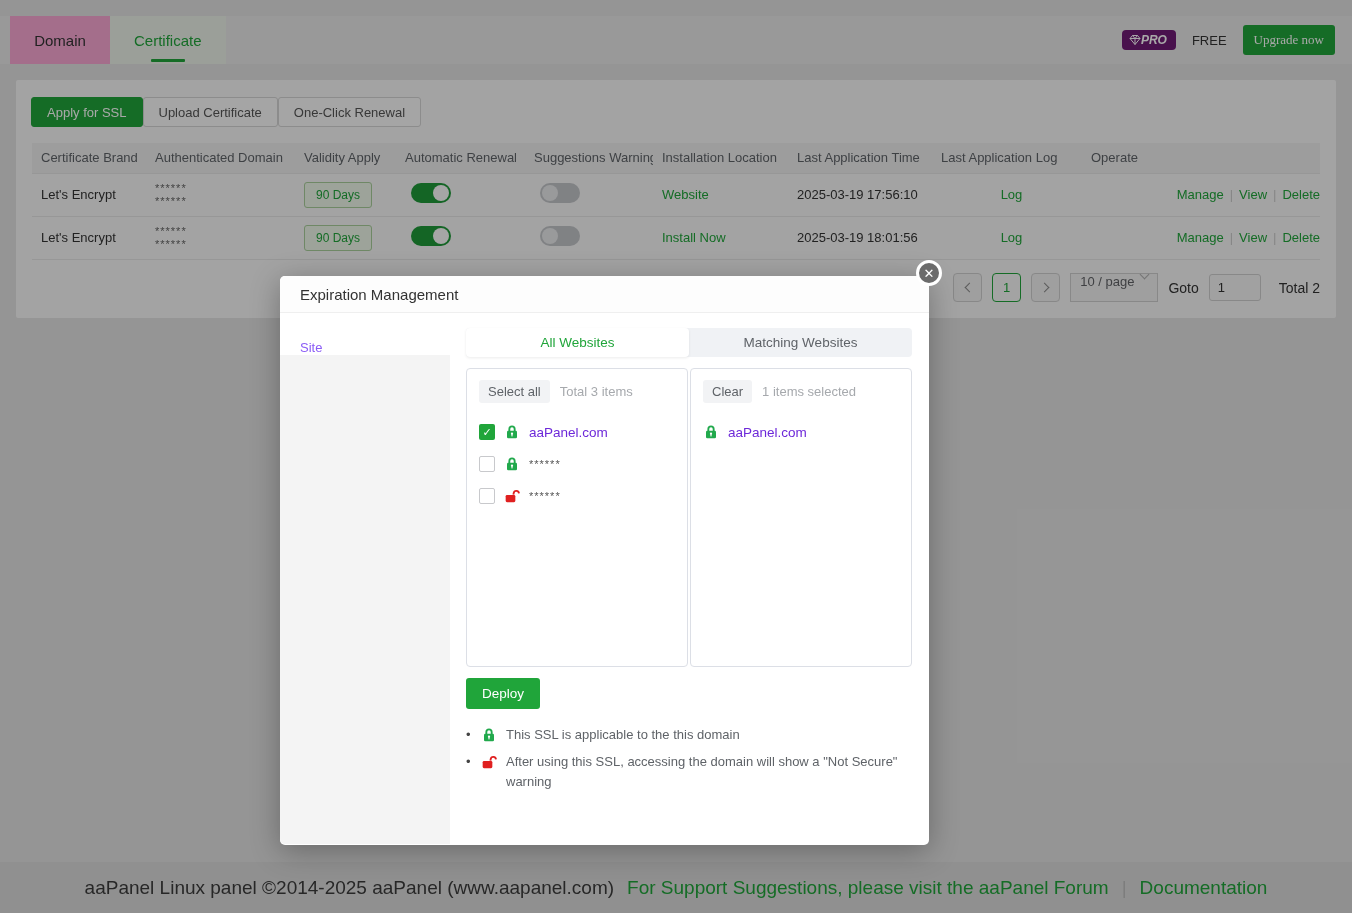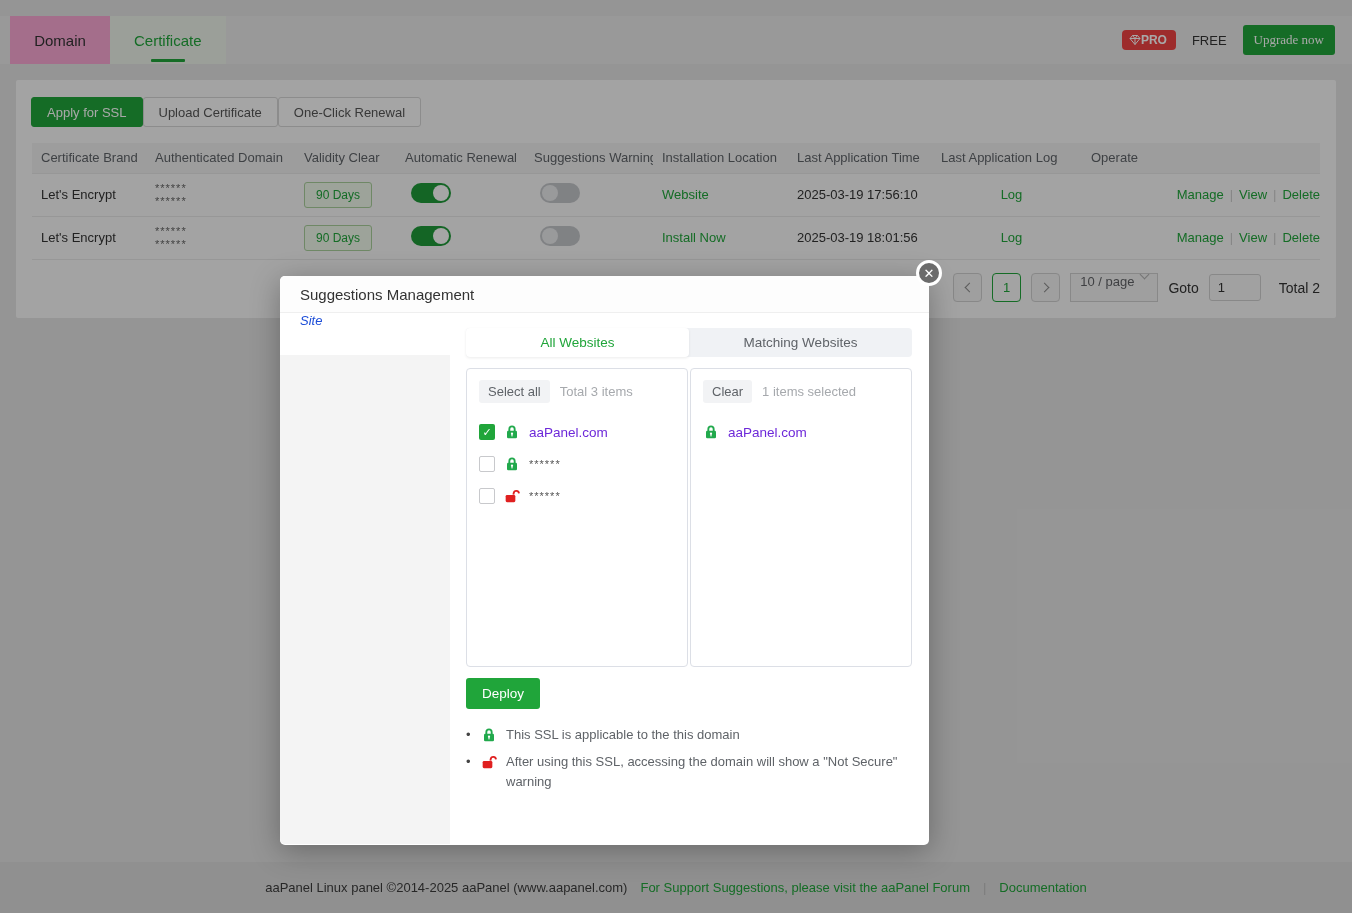--- a/index.html
+++ b/index.html
@@ -22,22 +22,22 @@
     font-size:15px; color:#333; cursor:pointer; position:relative; margin-left:0;
   }
   .top-tab.first { margin-left:10px; background:#f9a8d4; }
   .top-tab.active { background:#ebf1e9; color:#20a53a; }
   .top-tab.active .tab-underline {
     position:absolute; bottom:2px; left:50%; transform:translateX(-50%);
     width:34px; height:3px; background:#20a53a; border-radius:1px;
   }
   .topbar-right { margin-left:auto; display:flex; align-items:center; padding-right:17px; }
   .pro-badge {
-    background:#ef4444; color:#fff; border-radius:4px; padding:3px 9px 3px 7px;
-    font-size:12px; display:flex; align-items:center; font-weight:bold;
+    background:#701a75; color:#fff; border-radius:4px; padding:3px 9px 3px 7px;
+    font-size:12px; display:flex; align-items:center; font-weight:bold;font-style:italic;
   }
   .pro-badge svg { display:block; }
   .free-label { font-size:13px; color:#333; margin:0 16px; }
   .upgrade-btn {
     background:#20a53a; color:#fff; border:none; border-radius:3px;
     padding:7px 11px; font-size:13px; cursor:pointer; font-family:Liberation Serif, serif;
   }
 
   
   .card {
@@ -107,21 +107,21 @@
   .goto-label { color:#333; font-size:14px; }
   .goto-input {
     width:52px; height:27px; border:1px solid #cfcfcf; border-radius:3px; background:#f5f5f5;
     font-size:13px; color:#333; padding:0 8px; font-family:inherit;
   }
   .total-label { color:#333; font-size:14px; margin-left:8px; }
 
   
   .footer {
     position:absolute; left:0; right:0; bottom:0; height:51px; background:#dbdbdb;
-    display:flex; align-items:center; justify-content:center; gap:13px; font-size:13px;
+    display:flex; align-items:center; justify-content:center; gap:13px; font-size:19px;
   }
   .footer .copyright { color:#3c3c3c; }
   .footer .sep { color:#bdbdbd; }
 
   
   .overlay { position:absolute; inset:0; background:rgba(0,0,0,0.34); z-index:5; }
   .modal {
     position:absolute; left:280px; top:276px; width:649px; height:569px; z-index:6;
     background:#fff; border-radius:5px; box-shadow:0 6px 30px rgba(0,0,0,0.3);
   }
@@ -130,22 +130,22 @@
     background:#6b6b6b; border:3px solid #fff; color:#fff; display:flex; align-items:center;
     justify-content:center; font-size:13px; cursor:pointer; line-height:1; z-index:7;
   }
   .modal-header {
     height:37px; border-bottom:1px solid #efefef; display:flex; align-items:center;
     padding-left:20px; font-size:15px; color:#333; background:#fdfdfd; border-radius:5px 5px 0 0;
   }
   .modal-body { display:flex; height:531px; }
   .modal-sidebar { width:170px; background:#f4f4f4; border-radius:0 0 0 5px; overflow:hidden; }
   .sidebar-item {
-    height:42px; display:flex; align-items:flex-start; padding-left:20px;
-    font-size:13px; color:#1d4ed8; cursor:pointer;font-style:italic;
+    height:42px; display:flex; align-items:flex-end; padding-left:20px;
+    font-size:13px; color:#8b5cf6; cursor:pointer;
   }
   .sidebar-item.active { background:#fff; }
   .modal-content { flex:1; padding:15px 17px 0 16px; }
 
   .deploy-line { font-size:13.5px; color:#5f6368; margin-bottom:13px; }
   .deploy-line .ssl-name { color:#20a53a; margin:0 4px; letter-spacing:1px; }
 
   .seg-tabs {
     display:flex; height:29px; background:#f0f2f5; border-radius:4px; margin-bottom:11px;
   }
@@ -240,21 +240,21 @@
         <col class="col-warning">
         <col class="col-location">
       <col class="col-time">
         <col class="col-log">
         <col class="col-operate">
     </colgroup>
     <thead>
       <tr>
         <th>Certificate Brand</th>
         <th>Authenticated Domain</th>
-        <th>Validity Clear</th>
+        <th>Validity Apply</th>
         <th>Automatic Renewal</th>
         <th>Suggestions Warning</th>
         <th>Installation Location</th>
         <th>Last Application Time</th>
         <th>Last Application Log</th>
         <th class="th-operate">Operate</th>
       </tr>
     </thead>
     <tbody>
       <tr class="data-row">
@@ -334,21 +334,21 @@
   <span class="copyright">aaPanel Linux panel ©2014-2025 aaPanel (www.aapanel.com)</span>
   <a class="green-link">For Support Suggestions, please visit the aaPanel Forum</a>
   <span class="sep">|</span>
   <a class="green-link">Documentation</a>
 </div>
 
 <div class="overlay"></div>
 
 <div class="modal">
   <div class="modal-close">✕</div>
-  <div class="modal-header">Suggestions Management</div>
+  <div class="modal-header">Expiration Management</div>
   <div class="modal-body">
     <div class="modal-sidebar">
       <div class="sidebar-item active">
         <span>Site</span>
       </div>
     </div>
     <div class="modal-content">
 
 
       <div class="seg-tabs">

